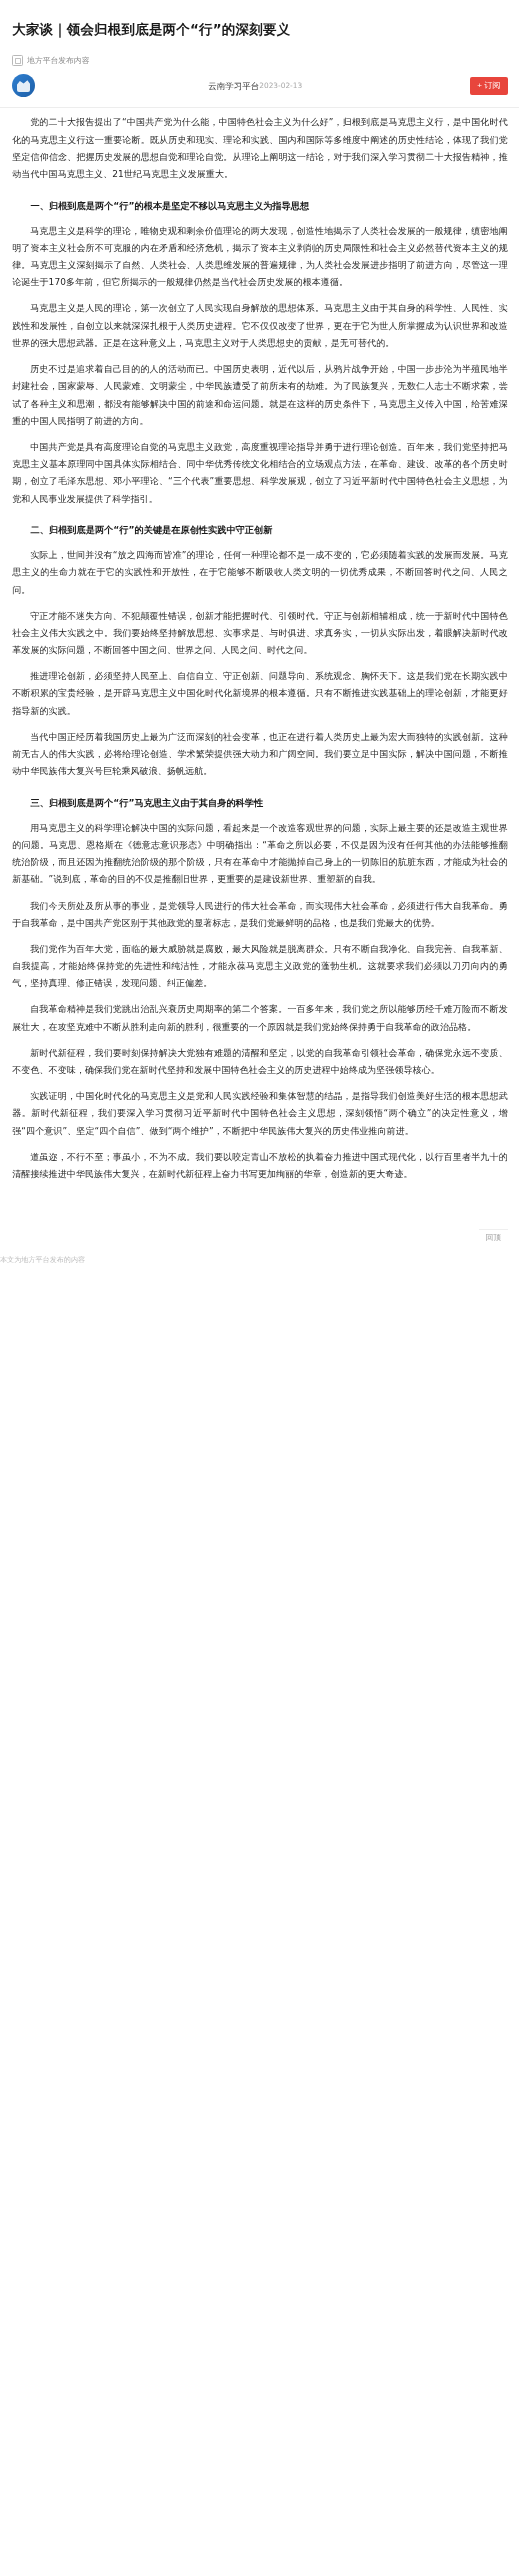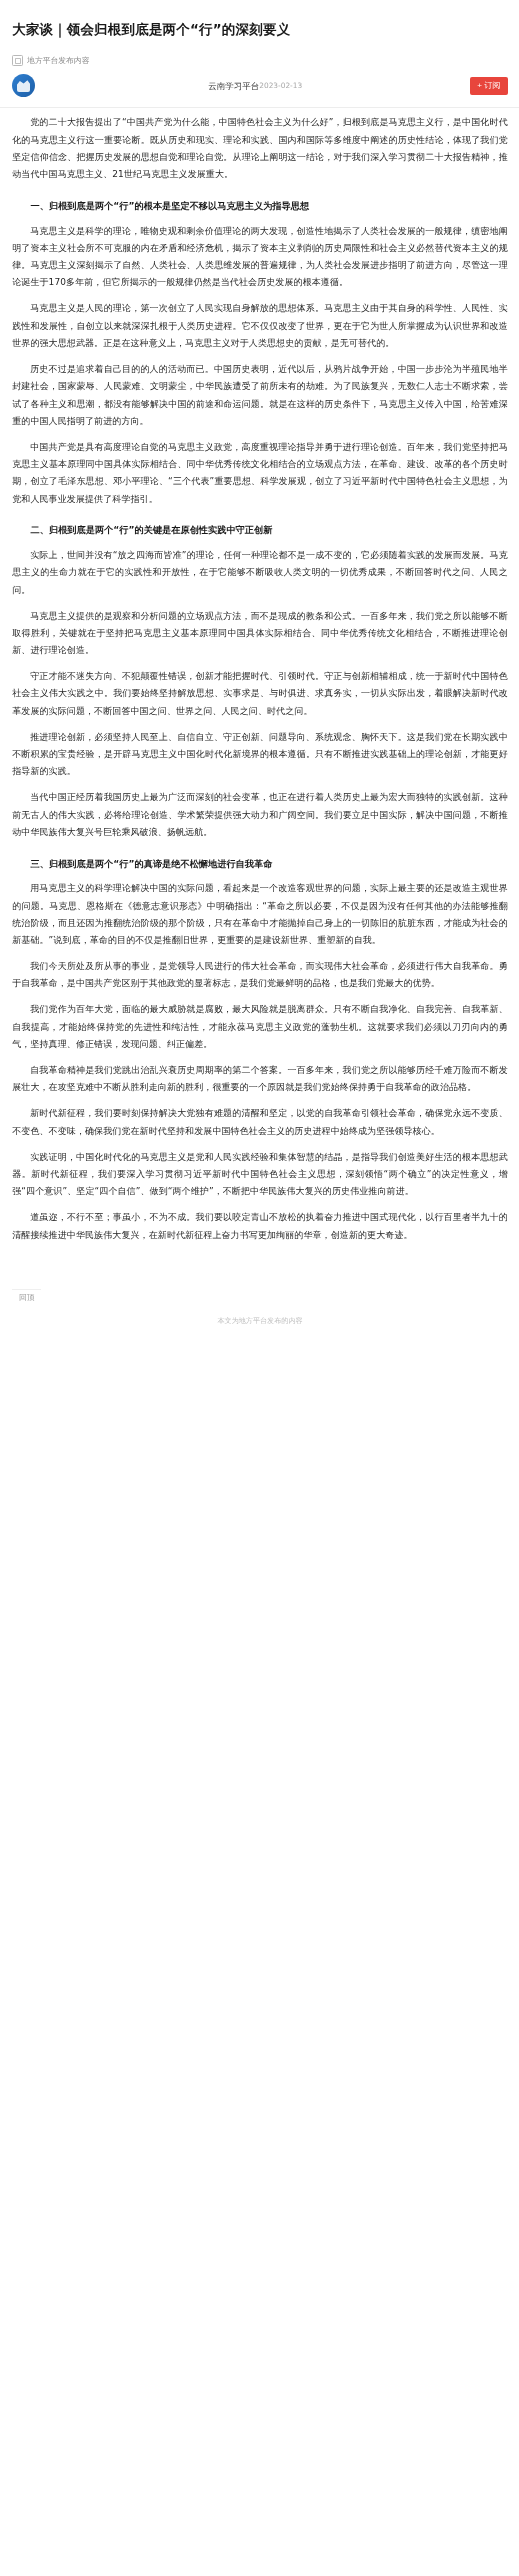--- a/index.html
+++ b/index.html
@@ -127,31 +127,30 @@
     font-weight: bold;
     color: #1a1a1a;
     line-height: 1.9;
     margin: 13.5px 0 8.1px 0;
     text-indent: 2em;
     text-align: justify;
   }
   .footer {
     margin-top: 6.8px;
     padding: 9.5px 12.2px 6.8px 12.2px;
-    text-align: left;
+    text-align: right;
   }
   .footer-label {
     font-size: 7.8px;
     color: #9a9a9a;
     display: inline-block;
     padding: 2px 6.8px;
     border-top: 0.7px solid #efefef;
   }
   .footer-note {
-    text-align: center;
     font-size: 7.1px;
     color: #bdbdbd;
     padding: 4.1px 0 12.2px 0;
   }
   .bottom-bar {
     position: absolute;
     left: 0;
     right: 0;
     bottom: 0;
     height: 0;
@@ -185,26 +184,25 @@
     <p class="para">党的二十大报告提出了“中国共产党为什么能，中国特色社会主义为什么好”，归根到底是马克思主义行，是中国化时代化的马克思主义行这一重要论断。既从历史和现实、理论和实践、国内和国际等多维度中阐述的历史性结论，体现了我们党坚定信仰信念、把握历史发展的思想自觉和理论自觉。从理论上阐明这一结论，对于我们深入学习贯彻二十大报告精神，推动当代中国马克思主义、21世纪马克思主义发展重大。</p>
 
     <h2 class="section">一、归根到底是两个“行”的根本是坚定不移以马克思主义为指导思想</h2>
     <p class="para">马克思主义是科学的理论，唯物史观和剩余价值理论的两大发现，创造性地揭示了人类社会发展的一般规律，缜密地阐明了资本主义社会所不可克服的内在矛盾和经济危机，揭示了资本主义剥削的历史局限性和社会主义必然替代资本主义的规律。马克思主义深刻揭示了自然、人类社会、人类思维发展的普遍规律，为人类社会发展进步指明了前进方向，尽管这一理论诞生于170多年前，但它所揭示的一般规律仍然是当代社会历史发展的根本遵循。</p>
     <p class="para">马克思主义是人民的理论，第一次创立了人民实现自身解放的思想体系。马克思主义由于其自身的科学性、人民性、实践性和发展性，自创立以来就深深扎根于人类历史进程。它不仅仅改变了世界，更在于它为世人所掌握成为认识世界和改造世界的强大思想武器。正是在这种意义上，马克思主义对于人类思想史的贡献，是无可替代的。</p>
     <p class="para">历史不过是追求着自己目的的人的活动而已。中国历史表明，近代以后，从鸦片战争开始，中国一步步沦为半殖民地半封建社会，国家蒙辱、人民蒙难、文明蒙尘，中华民族遭受了前所未有的劫难。为了民族复兴，无数仁人志士不断求索，尝试了各种主义和思潮，都没有能够解决中国的前途和命运问题。就是在这样的历史条件下，马克思主义传入中国，给苦难深重的中国人民指明了前进的方向。</p>
     <p class="para">中国共产党是具有高度理论自觉的马克思主义政党，高度重视理论指导并勇于进行理论创造。百年来，我们党坚持把马克思主义基本原理同中国具体实际相结合、同中华优秀传统文化相结合的立场观点方法，在革命、建设、改革的各个历史时期，创立了毛泽东思想、邓小平理论、“三个代表”重要思想、科学发展观，创立了习近平新时代中国特色社会主义思想，为党和人民事业发展提供了科学指引。</p>
 
     <h2 class="section">二、归根到底是两个“行”的关键是在原创性实践中守正创新</h2>
     <p class="para">实际上，世间并没有“放之四海而皆准”的理论，任何一种理论都不是一成不变的，它必须随着实践的发展而发展。马克思主义的生命力就在于它的实践性和开放性，在于它能够不断吸收人类文明的一切优秀成果，不断回答时代之问、人民之问。</p>
-    <p class="para">马克思主义提供的是观察和分析问题的立场观点方法，而不是现成的教条和公式。一百多年来，我们党之所以能够不断取得胜利，关键就在于坚持把马克思主义基本原理同中国具体实际相结合、同中华优秀传统文化相结合，不断推进理论创新、进行理论创造。</p>
     <p class="para">守正才能不迷失方向、不犯颠覆性错误，创新才能把握时代、引领时代。守正与创新相辅相成，统一于新时代中国特色社会主义伟大实践之中。我们要始终坚持解放思想、实事求是、与时俱进、求真务实，一切从实际出发，着眼解决新时代改革发展的实际问题，不断回答中国之问、世界之问、人民之问、时代之问。</p>
     <p class="para">推进理论创新，必须坚持人民至上、自信自立、守正创新、问题导向、系统观念、胸怀天下。这是我们党在长期实践中不断积累的宝贵经验，是开辟马克思主义中国化时代化新境界的根本遵循。只有不断推进实践基础上的理论创新，才能更好指导新的实践。</p>
     <p class="para">当代中国正经历着我国历史上最为广泛而深刻的社会变革，也正在进行着人类历史上最为宏大而独特的实践创新。这种前无古人的伟大实践，必将给理论创造、学术繁荣提供强大动力和广阔空间。我们要立足中国实际，解决中国问题，不断推动中华民族伟大复兴号巨轮乘风破浪、扬帆远航。</p>
 
-    <h2 class="section">三、归根到底是两个“行”的真谛是绝不松懈地进行自我革命</h2>
+    <h2 class="section">三、归根到底是两个“行”马克思主义由于其自身的科学性</h2>
     <p class="para">用马克思主义的科学理论解决中国的实际问题，看起来是一个改造客观世界的问题，实际上最主要的还是改造主观世界的问题。马克思、恩格斯在《德意志意识形态》中明确指出：“革命之所以必要，不仅是因为没有任何其他的办法能够推翻统治阶级，而且还因为推翻统治阶级的那个阶级，只有在革命中才能抛掉自己身上的一切陈旧的肮脏东西，才能成为社会的新基础。”说到底，革命的目的不仅是推翻旧世界，更重要的是建设新世界、重塑新的自我。</p>
     <p class="para">我们今天所处及所从事的事业，是党领导人民进行的伟大社会革命，而实现伟大社会革命，必须进行伟大自我革命。勇于自我革命，是中国共产党区别于其他政党的显著标志，是我们党最鲜明的品格，也是我们党最大的优势。</p>
     <p class="para">我们党作为百年大党，面临的最大威胁就是腐败，最大风险就是脱离群众。只有不断自我净化、自我完善、自我革新、自我提高，才能始终保持党的先进性和纯洁性，才能永葆马克思主义政党的蓬勃生机。这就要求我们必须以刀刃向内的勇气，坚持真理、修正错误，发现问题、纠正偏差。</p>
     <p class="para">自我革命精神是我们党跳出治乱兴衰历史周期率的第二个答案。一百多年来，我们党之所以能够历经千难万险而不断发展壮大，在攻坚克难中不断从胜利走向新的胜利，很重要的一个原因就是我们党始终保持勇于自我革命的政治品格。</p>
     <p class="para">新时代新征程，我们要时刻保持解决大党独有难题的清醒和坚定，以党的自我革命引领社会革命，确保党永远不变质、不变色、不变味，确保我们党在新时代坚持和发展中国特色社会主义的历史进程中始终成为坚强领导核心。</p>
     <p class="para">实践证明，中国化时代化的马克思主义是党和人民实践经验和集体智慧的结晶，是指导我们创造美好生活的根本思想武器。新时代新征程，我们要深入学习贯彻习近平新时代中国特色社会主义思想，深刻领悟“两个确立”的决定性意义，增强“四个意识”、坚定“四个自信”、做到“两个维护”，不断把中华民族伟大复兴的历史伟业推向前进。</p>
     <p class="para">道虽迩，不行不至；事虽小，不为不成。我们要以咬定青山不放松的执着奋力推进中国式现代化，以行百里者半九十的清醒接续推进中华民族伟大复兴，在新时代新征程上奋力书写更加绚丽的华章，创造新的更大奇迹。</p>
 
   </div>
 

